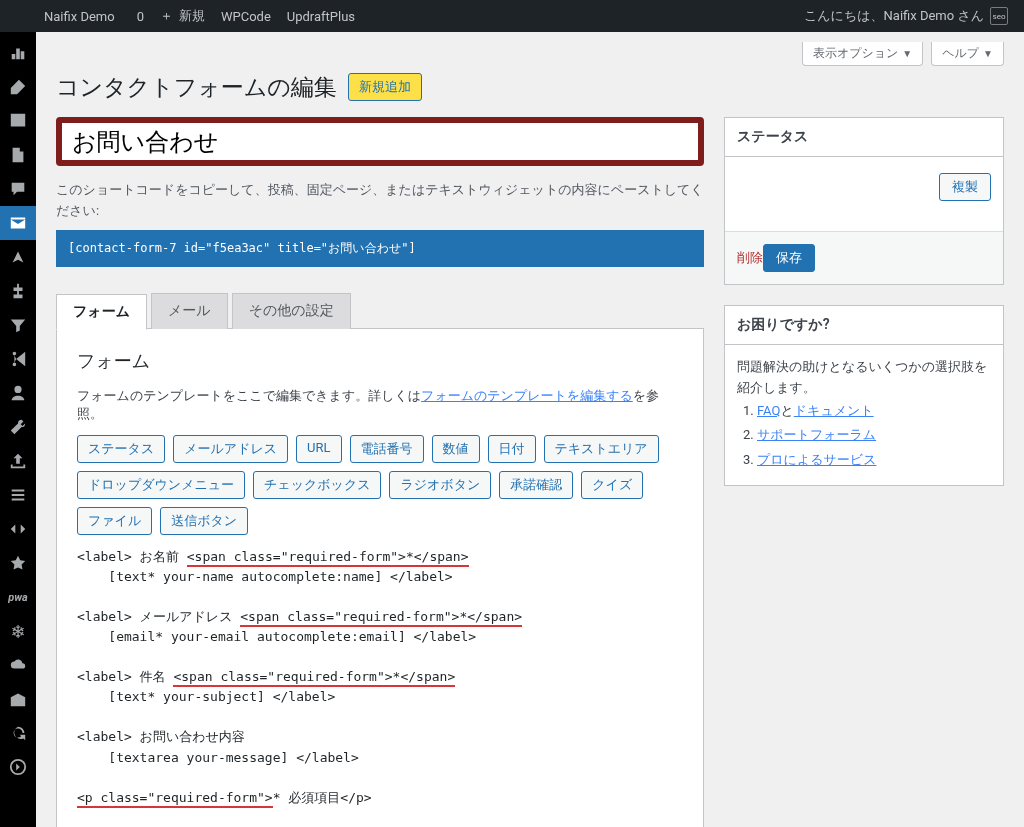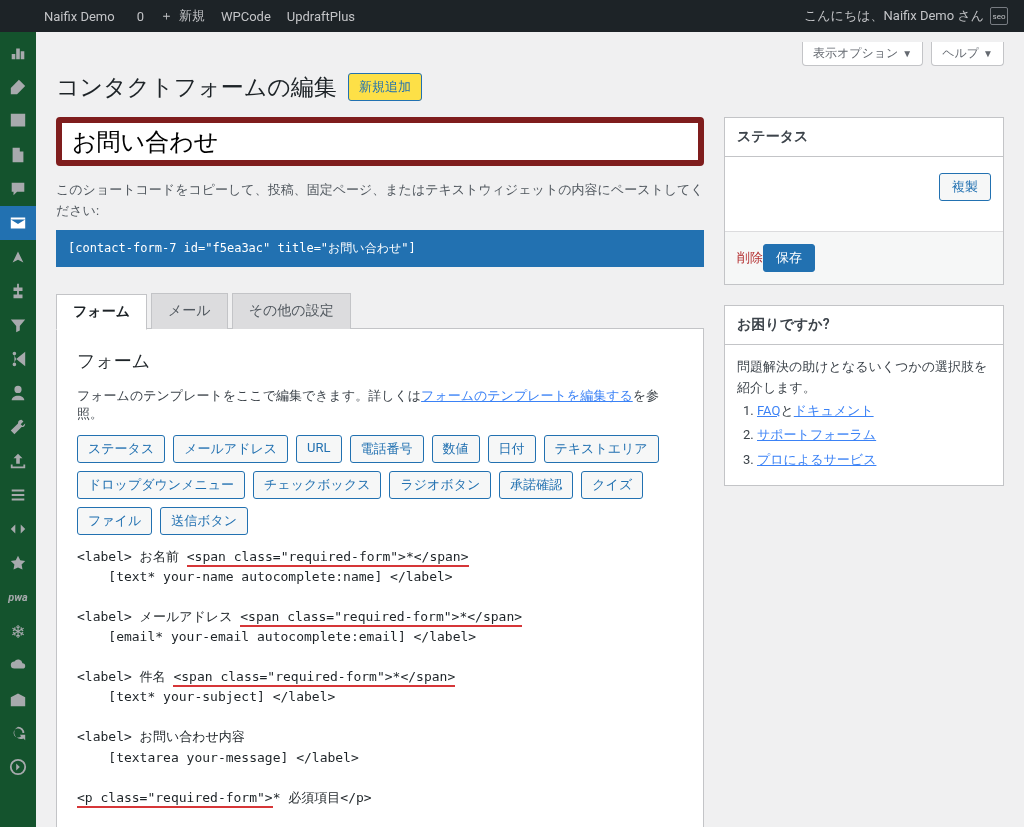--- a/index.html
+++ b/index.html
@@ -6,21 +6,21 @@
 body{font-family:-apple-system,BlinkMacSystemFont,"Segoe UI",Roboto,sans-serif;font-size:13px;color:#3c434a;background:#f0f0f1;width:1024px;height:827px;overflow:hidden}
 a{color:#3b82f6;text-decoration:underline;cursor:pointer}
 
 #adminbar{position:absolute;top:0;left:0;right:0;height:32px;background:#1d2327;color:#c3c4c7;display:flex;align-items:center;padding:0 8px;font-size:13px;z-index:100}
 #adminbar .ab-item{display:flex;align-items:center;padding:0 8px;height:44px;color:#c3c4c7}
 #adminbar .ab-icon{margin-right:6px;display:inline-flex;align-items:center}
 #adminbar .ab-spacer{flex:1}
 #adminbar .user-box{display:flex;align-items:center}
 #adminbar .user-avatar{width:18px;height:18px;border:1px solid #787c82;border-radius:2px;display:flex;align-items:center;justify-content:center;font-size:8px;margin-left:6px}
 
-#adminmenu{position:absolute;top:32px;left:0;bottom:0;width:36px;background:#14532d;color:#a7aaad;display:flex;flex-direction:column;padding-top:4px}
+#adminmenu{position:absolute;top:32px;left:0;bottom:0;width:36px;background:#000000;color:#a7aaad;display:flex;flex-direction:column;padding-top:4px}
 #adminmenu .menu-item{width:36px;height:34px;display:flex;align-items:center;justify-content:center;color:#a7aaad;font-size:18px}
 #adminmenu .menu-item.current{background:#2271b1;color:#fff;position:relative}
 #adminmenu .menu-item.current::after{content:"";position:absolute;right:-8px;top:50%;margin-top:-8px;border:8px solid transparent;border-right-color:#f0f0f1}
 #adminmenu svg{width:18px;height:18px;fill:currentColor}
 
 #wpbody{position:absolute;top:32px;left:36px;right:0;bottom:0;padding:10px 20px 20px;overflow:hidden}
 .screen-meta-links{display:flex;justify-content:flex-end;gap:8px;margin-bottom:2px}
 .screen-meta-links .smlink{background:#fff;border:1px solid #c3c4c7;border-top:none;padding:3px 10px;font-size:12px;color:#646970;border-radius:0 0 4px 4px}
 .screen-meta-links .tri{margin-left:4px;font-size:10px}
 h1.page-title{font-size:23px;font-weight:400;color:#1d2327;display:inline-block;margin-right:8px}

